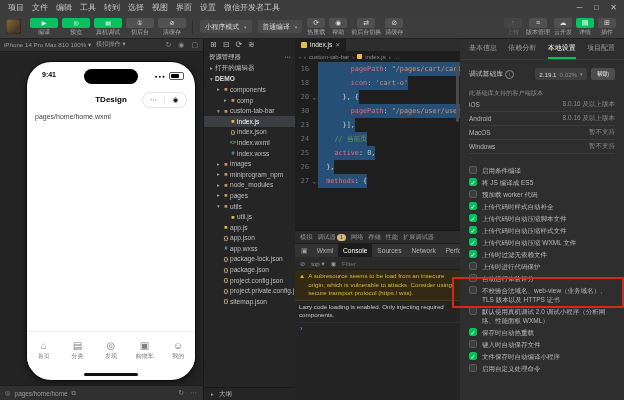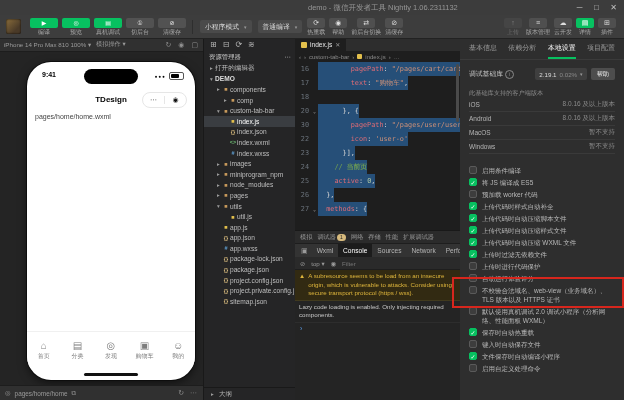--- a/index.html
+++ b/index.html
@@ -79,21 +79,21 @@
   .jsq{width:6px;height:6px;background:#e3c04c;border-radius:1px;flex:none;}
   .ed-x{color:#9a9a9a;font-size:6px;}
   .ed-bc{height:11px;display:flex;align-items:center;font-size:6px;color:#8a8a8a;padding:0 4px;gap:3px;white-space:nowrap;}
   .code{position:absolute;left:0;right:0;top:24px;bottom:0;font-family:"DejaVu Sans Mono","Liberation Mono",monospace;
         font-size:6.8px;overflow:hidden;}
   .cl{display:flex;height:14px;line-height:14px;}
   .ln{width:14px;flex:none;text-align:right;color:#6b737c;padding-right:2px;}
   .fold{width:7px;flex:none;font-size:5px;color:#9a9a9a;text-align:center;}
   .lc{white-space:pre;}
   .cl.sel .lc{background:#264f78;}
-  .tk-key{color:#e06c75;}.tk-str{color:#ce9178;}.tk-pn{color:#d4d4d4;}.tk-com{color:#6a9955;font-weight:bold;}.tk-num{color:#b5cea8;}
+  .tk-key{color:#e06c75;}.tk-str{color:#ce9178;}.tk-pn{color:#d4d4d4;}.tk-com{color:#6a9955;}.tk-num{color:#b5cea8;}
   .ed-sb{position:absolute;right:1px;top:26px;width:3px;height:58px;background:#4a4a4a;border-radius:2px;}
   
   .consolep{position:absolute;left:295px;top:230px;width:165px;bottom:0;background:#242424;
             border-top:1px solid #191919;border-right:1px solid #191919;}
   .cp-tabs1{height:12px;background:#2b2b2b;display:flex;align-items:center;gap:5px;font-size:6.2px;
             color:#9a9a9a;padding:0 5px;border-bottom:1px solid #1e1e1e;white-space:nowrap;}
   .bdg{min-width:7px;height:7px;border-radius:4px;background:#d7ba7d;color:#1e1e1e;font-size:5px;
        line-height:7px;text-align:center;padding:0 1px;margin-left:1px;}
   .cp-tabs2{height:13px;background:#333;display:flex;align-items:center;font-size:6.6px;color:#b5b5b5;padding-left:2px;}
   .cdev{padding:0 4px;font-size:7px;color:#9a9a9a;}
@@ -130,21 +130,32 @@
   .ol{font-size:6.5px;color:#b8b8b8;line-height:9px;}
   
   .hlbox{position:absolute;left:452px;top:277px;width:168px;height:27px;border:2px solid #d7261d;z-index:20;pointer-events:none;}
 </style>
 </head>
 <body>
 
 <div id="app">
 
   <div class="menubar">
-    <div class="win-title">demo - 微信开发者工具 Nightly 1.06.2311132</div>
+    <div id="menu-items" style="display: flex;">
+        <span class="mi">项目</span>
+        <span class="mi">文件</span>
+        <span class="mi">编辑</span>
+        <span class="mi">工具</span>
+        <span class="mi">转到</span>
+        <span class="mi">选择</span>
+        <span class="mi">视图</span>
+        <span class="mi">界面</span>
+        <span class="mi">设置</span>
+        <span class="mi">微信开发者工具</span>
+      </div>
     <div class="winctl">
       <span>─</span>
       <span>□</span>
       <span>✕</span>
     </div>
   </div>
 
   <div class="toolbar">
     <div class="logo"></div>
     <div id="tb-left" style="display:flex;">
@@ -429,42 +440,33 @@
         <span>›</span>
       <span>…</span>
     </div>
     <div class="code" id="code-lines">
         <div class="cl sel">
           <span class="ln">16</span>
           <span class="fold"></span>
           <span class="lc"><span class="tk-pn">        </span><span class="tk-key">pagePath</span><span class="tk-pn">: </span><span class="tk-str">"/pages/cart/cart"</span></span>
         </div>
         <div class="cl sel">
-          <span class="ln">17</span>
-          <span class="fold"></span>
-          <span class="lc"><span class="tk-pn">        </span><span class="tk-key">text</span><span class="tk-pn">: </span><span class="tk-str">"购物车"</span><span class="tk-pn">,</span></span>
-        </div>
-        <div class="cl sel">
           <span class="ln">18</span>
           <span class="fold"></span>
+          <span class="lc"><span class="tk-pn">        </span><span class="tk-key">icon</span><span class="tk-pn">: </span><span class="tk-str">'cart-o'</span></span>
         </div>
         <div class="cl sel">
           <span class="ln">20</span>
           <span class="fold">⌄</span>
           <span class="lc"><span class="tk-pn">      </span><span class="tk-pn">}, {</span></span>
         </div>
         <div class="cl sel">
           <span class="ln">30</span>
           <span class="fold"></span>
           <span class="lc"><span class="tk-pn">        </span><span class="tk-key">pagePath</span><span class="tk-pn">: </span><span class="tk-str">"/pages/user/user"</span></span>
-        </div>
-        <div class="cl sel">
-          <span class="ln">22</span>
-          <span class="fold"></span>
-          <span class="lc"><span class="tk-pn">        </span><span class="tk-key">icon</span><span class="tk-pn">: </span><span class="tk-str">'user-o'</span></span>
         </div>
         <div class="cl sel">
           <span class="ln">23</span>
           <span class="fold"></span>
           <span class="lc"><span class="tk-pn">      </span><span class="tk-pn">}],</span></span>
         </div>
         <div class="cl sel">
           <span class="ln">24</span>
           <span class="fold"></span>
           <span class="lc"><span class="tk-pn">    </span><span class="tk-com">// 当前页</span></span>

